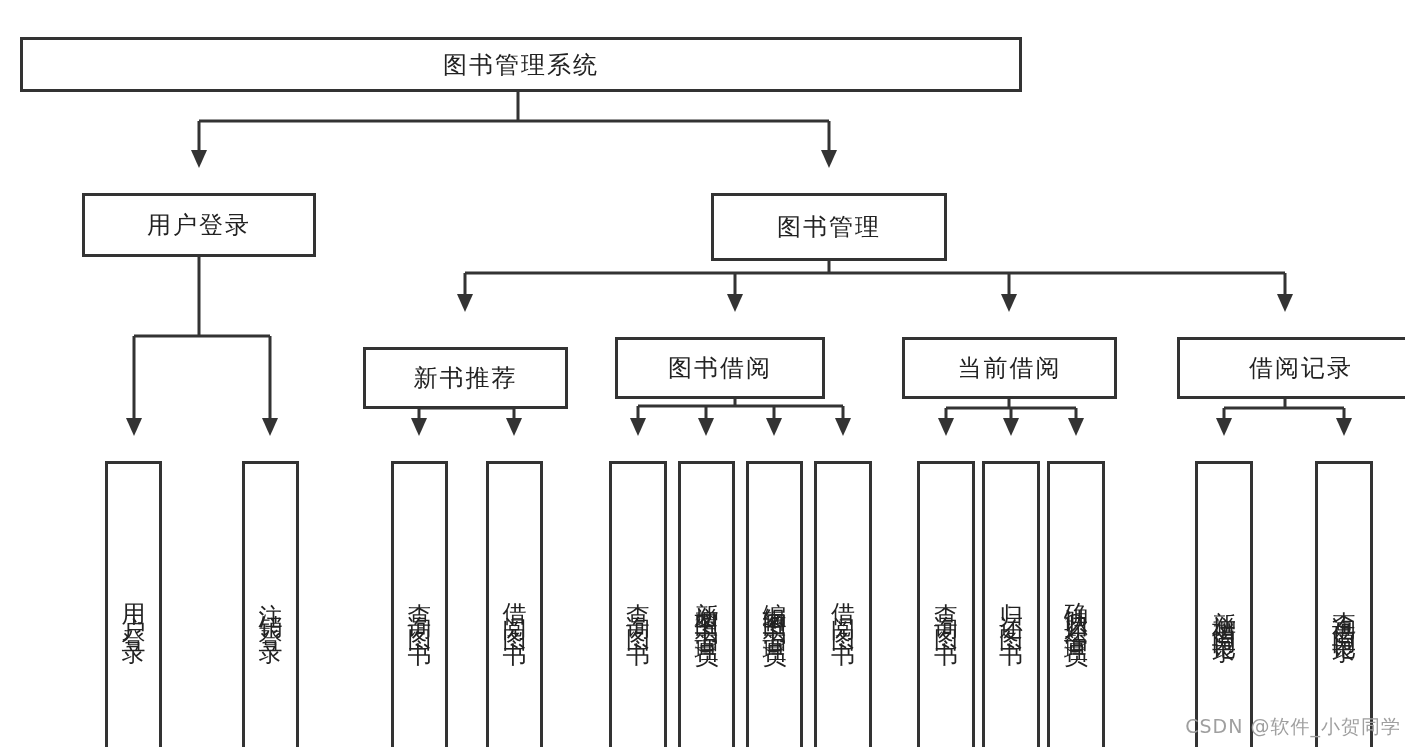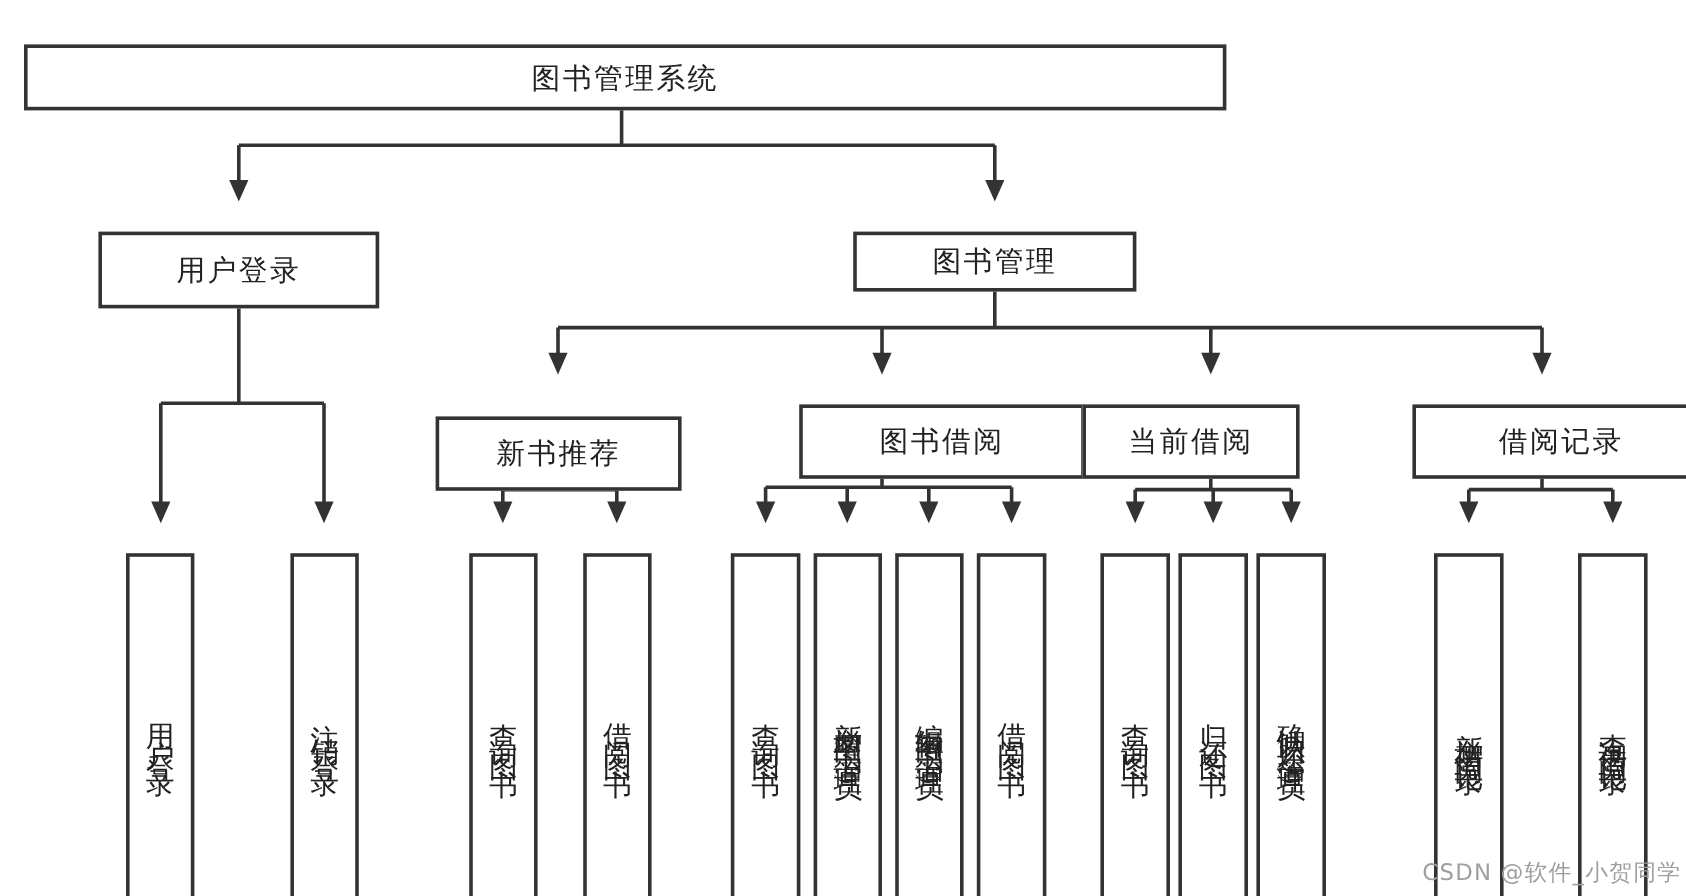--- a/index.html
+++ b/index.html
@@ -88,31 +88,31 @@
     </g>
   </svg>
 
   <div class="box" style="left:20px;top:13px;width:1002px;height:55px">
     <span class="h-label">图书管理系统</span>
   </div>
 
   <div class="box" style="left:82px;top:169px;width:234px;height:64px">
     <span class="h-label">用户登录</span>
   </div>
-  <div class="box" style="left:711px;top:169px;width:236px;height:50px">
+  <div class="box" style="left:711px;top:169px;width:236px;height:68px">
     <span class="h-label">图书管理</span>
   </div>
 
   <div class="box" style="left:363px;top:323px;width:205px;height:62px">
     <span class="h-label">新书推荐</span>
   </div>
-  <div class="box" style="left:666px;top:313px;width:238px;height:62px">
+  <div class="box" style="left:615px;top:313px;width:210px;height:62px">
     <span class="h-label">图书借阅</span>
   </div>
-  <div class="box" style="left:902px;top:313px;width:181px;height:62px">
+  <div class="box" style="left:902px;top:313px;width:215px;height:62px">
     <span class="h-label">当前借阅</span>
   </div>
   <div class="box" style="left:1177px;top:313px;width:248px;height:62px">
     <span class="h-label">借阅记录</span>
   </div>
 
   <div class="box leaf sp-wide" style="left:105px;top:437px;width:57px;height:298px">
     <span>用户登录</span>
   </div>
   <div class="box leaf sp-wide" style="left:242px;top:437px;width:57px;height:298px">

